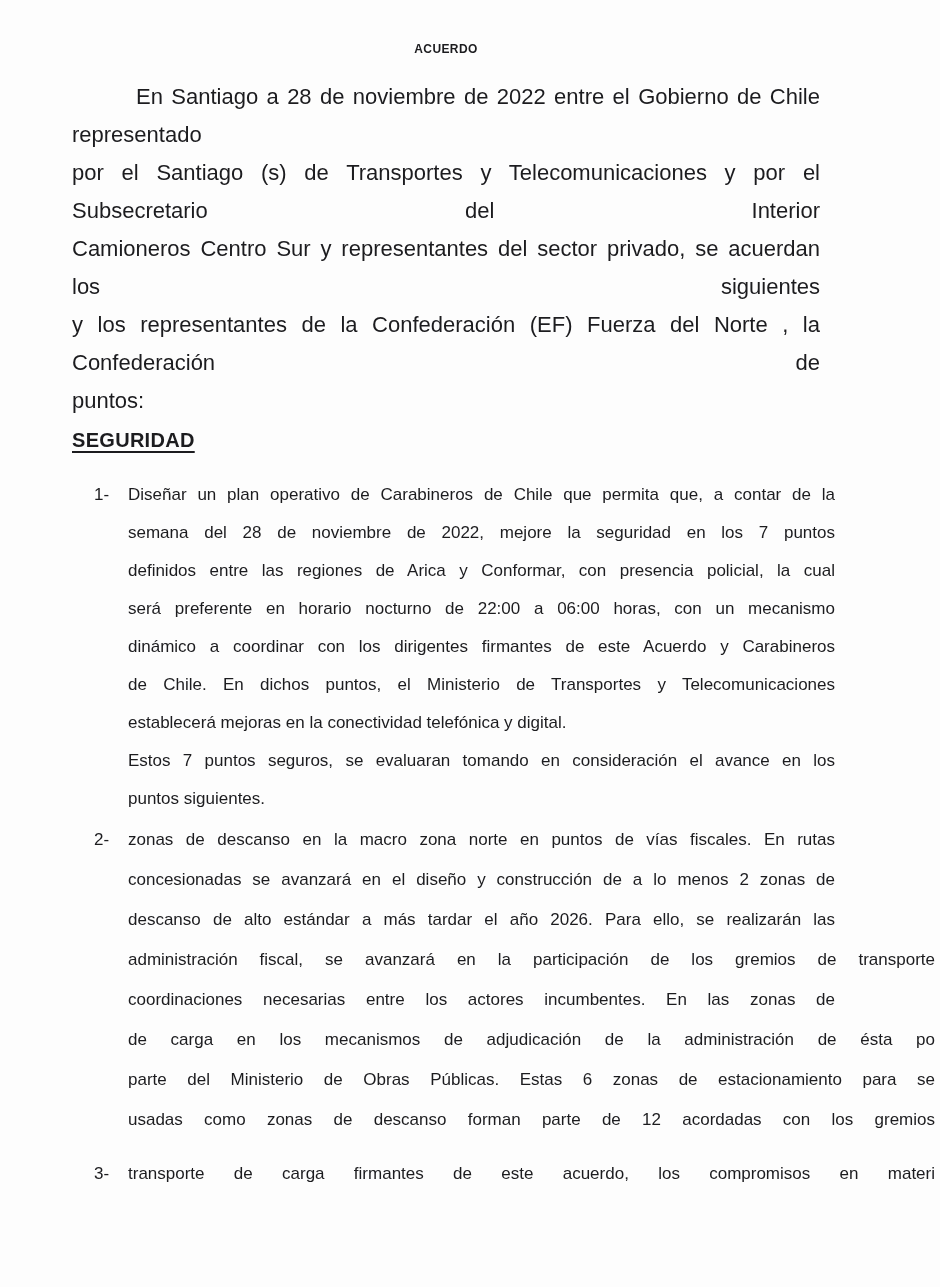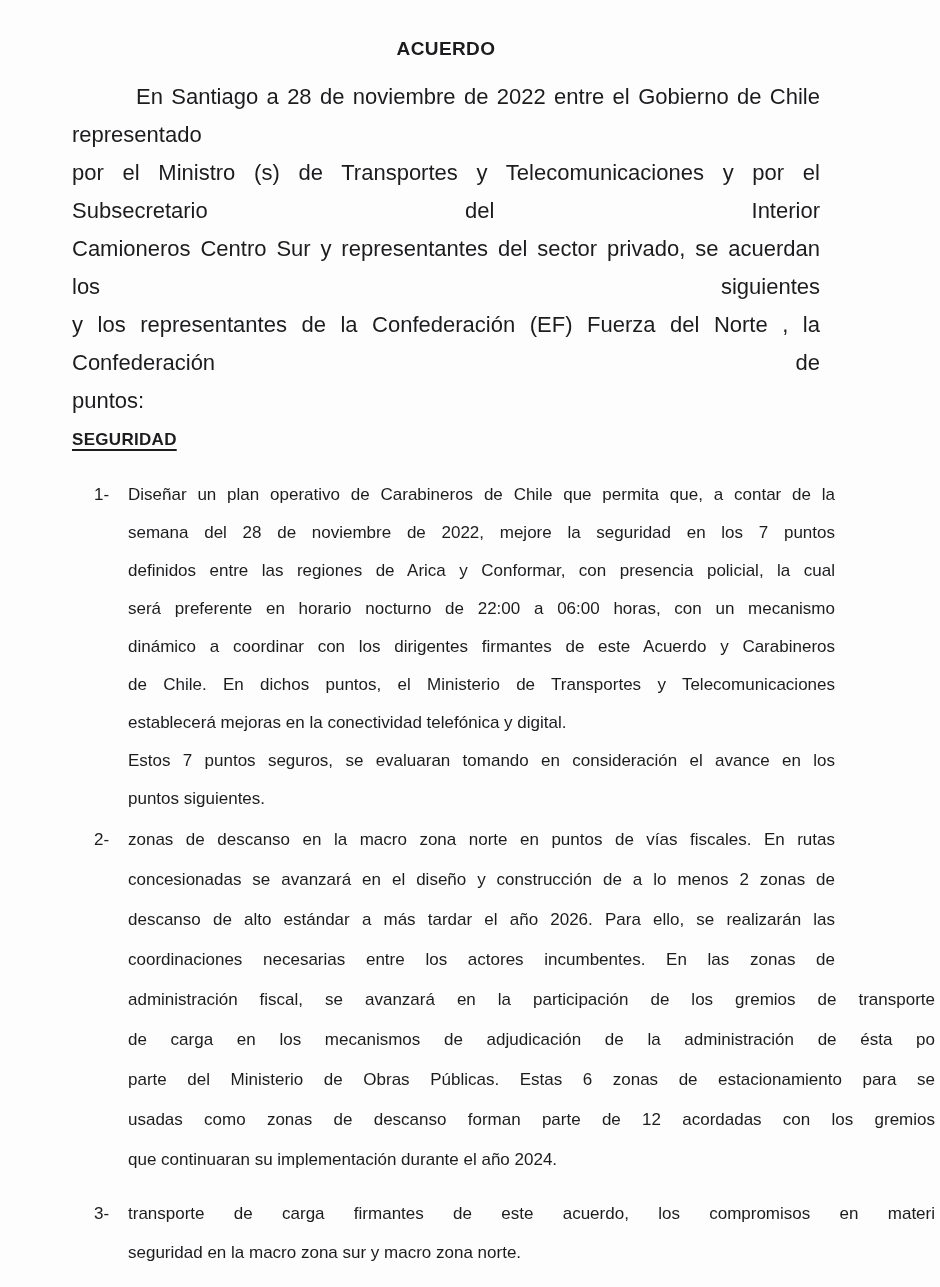--- a/index.html
+++ b/index.html
@@ -12,41 +12,41 @@
     font-family:"Liberation Sans","DejaVu Sans",sans-serif;
     color:#1c1c1f;
     overflow:hidden;
   }
   .doc {
     position:absolute; left:72px; top:30px; width:750px;
   }
   .title {
     margin-top:6px;
     width:748px;
-    font-size:19px; font-weight:700; line-height:26px;
+    font-size:12px; font-weight:700; line-height:26px;
     letter-spacing:.4px;
     text-align:center;
     margin-bottom:16px;
   }
   .para { width:748px; font-size:22px; line-height:38px; }
   .line {
     text-align:justify;
     -moz-text-align-last:justify;
     text-align-last:justify;
     white-space:normal;
   }
   .line.left {
     text-align:right;
     -moz-text-align-last:left;
     text-align-last:left;
   }
   .para .line.first { text-indent:64px; }
   .heading {
     margin-top:8px;
-    font-size:17px; font-weight:700; line-height:24px;
+    font-size:20px; font-weight:700; line-height:24px;
     letter-spacing:.3px;
     text-decoration:underline;
     text-underline-offset:4px;
     text-decoration-thickness:1.5px;
   }
   .item {
     position:relative;
     padding-left:56px;
     font-size:17px; line-height:38px;
   }
@@ -63,21 +63,21 @@
 </head>
 <body>
 
 <div class="page">
   <div class="doc">
 
     <div class="title">ACUERDO</div>
 
     <div class="para">
       <div class="line first">En Santiago a 28 de noviembre de 2022 entre el Gobierno de Chile representado</div>
-      <div class="line">por el Ministro (s) de Transportes y Telecomunicaciones y por el Subsecretario del Interior</div>
+      <div class="line">por el Santiago (s) de Transportes y Telecomunicaciones y por el Subsecretario del Interior</div>
       <div class="line">Camioneros Centro Sur y representantes del sector privado, se acuerdan los siguientes</div>
       <div class="line">y los representantes de la Confederación (EF) Fuerza del Norte , la Confederación de</div>
       <div class="line left">puntos:</div>
     </div>
 
     <div class="heading">SEGURIDAD</div>
 
     <div class="item item-1">
       <span class="marker">1-</span>
       <div class="line">Diseñar un plan operativo de Carabineros de Chile que permita que, a contar de la</div>
@@ -89,28 +89,26 @@
       <div class="line left">establecerá mejoras en la conectividad telefónica y digital.</div>
       <div class="line">Estos 7 puntos seguros, se  evaluaran tomando en consideración el avance  en los</div>
       <div class="line left">puntos siguientes.</div>
     </div>
 
     <div class="item item-2">
       <span class="marker">2-</span>
       <div class="line">zonas  de descanso en la macro zona norte en puntos de vías fiscales.  En rutas</div>
       <div class="line">concesionadas se avanzará  en el diseño y construcción de a lo menos 2 zonas de</div>
       <div class="line">descanso de alto estándar a más tardar el año 2026.  Para ello, se realizarán las</div>
+      <div class="line bleed">administración fiscal, se avanzará en  la participación de los gremios de transporte</div>
       <div class="line">coordinaciones necesarias entre los actores incumbentes. En las zonas de</div>
-      <div class="line bleed">administración fiscal, se avanzará en  la participación de los gremios de transporte</div>
       <div class="line bleed">de carga en  los mecanismos de adjudicación  de  la administración de ésta po</div>
       <div class="line bleed">parte del Ministerio de Obras Públicas. Estas 6 zonas de estacionamiento para se</div>
       <div class="line bleed">usadas como zonas de  descanso forman parte de 12 acordadas con los gremios</div>
-      <div class="line left">que continuaran su implementación durante el año 2024.</div>
     </div>
 
     <div class="item item-3">
       <span class="marker">3-</span>
       <div class="line bleed">transporte de carga firmantes de este acuerdo, los compromisos en materi</div>
-      <div class="line left">seguridad en la macro zona sur y macro zona norte.</div>
     </div>
 
   </div>
 </div>
 
 </body></html>

